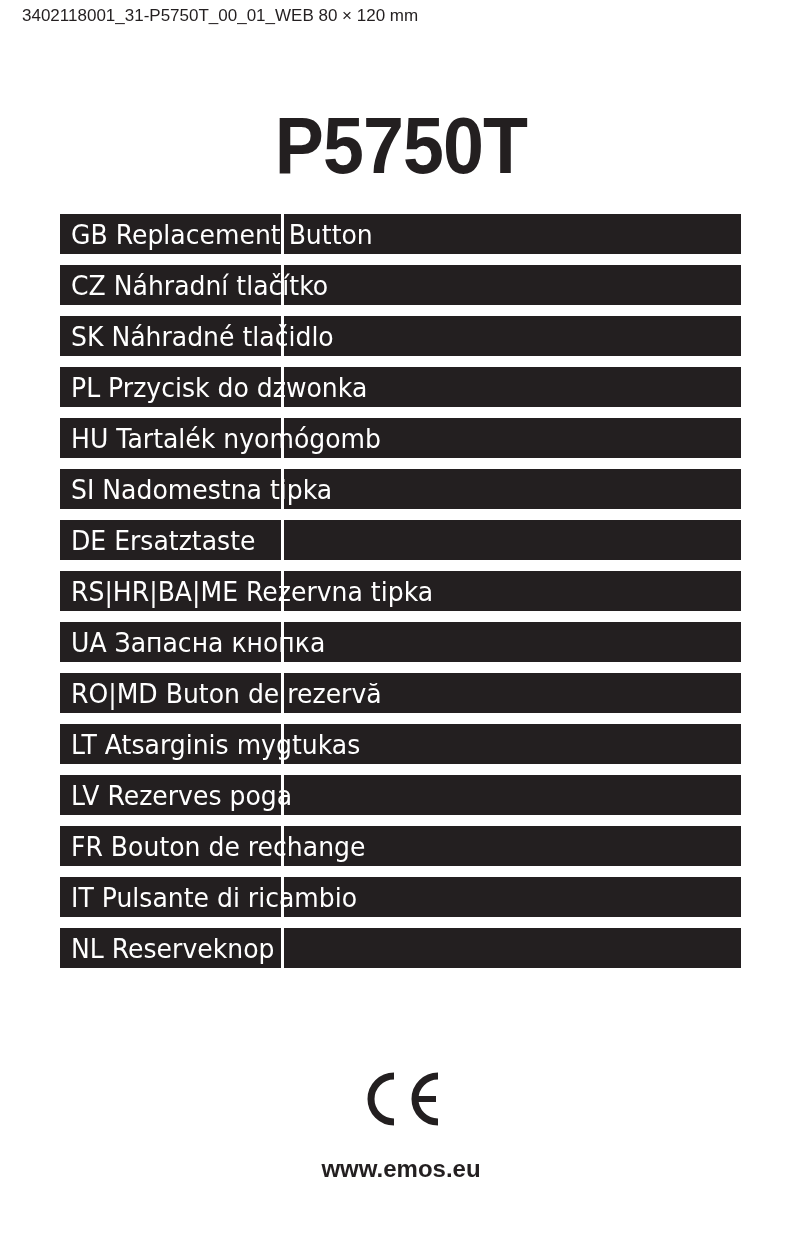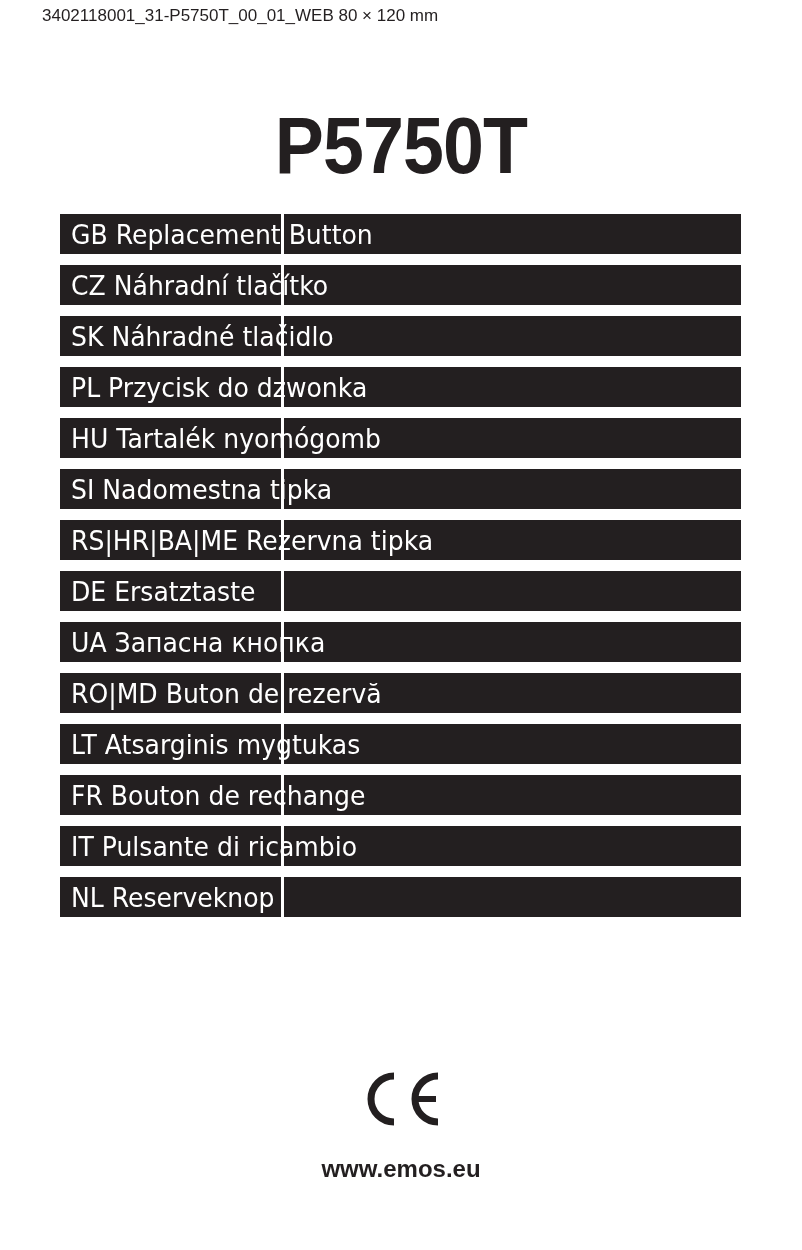--- a/index.html
+++ b/index.html
@@ -2,21 +2,21 @@
 <html><head>
 <meta charset="utf-8">
 <style>
   html, body { margin: 0; padding: 0; }
   body {
     width: 802px; height: 1250px; background: #ffffff; position: relative; overflow: hidden;
     font-family: "Liberation Sans", sans-serif; color: #231f20;
   }
   .file-label {
     position: absolute; left: 22px; top: 6px; font-size: 17px; color: #231f20;
-    font-family: "Liberation Sans", sans-serif; letter-spacing: 0px; margin-left: 20px;
+    font-family: "Liberation Sans", sans-serif; letter-spacing: 0px;
   }
   .title {
     position: absolute; left: 0; width: 802px; top: 100px; text-align: center;
     font-family: "Liberation Sans", sans-serif; font-weight: bold; font-size: 80px;
     color: #231f20; letter-spacing: -1px; transform: scaleX(0.92);
   }
   .rows {
     position: absolute; left: 60px; top: 214px; width: 681px;
   }
   .row {
@@ -56,33 +56,36 @@
   <div class="row">
       <span>PL Przycisk do dzwonka</span>
     </div>
   <div class="row">
       <span>HU Tartalék nyomógomb</span>
     </div>
   <div class="row">
       <span>SI Nadomestna tipka</span>
     </div>
   <div class="row">
-      <span>RS|HR|BA|ME Rezervna tipka</span>
+      <span>DE Ersatztaste</span>
     </div>
   <div class="row">
-      <span>DE Ersatztaste</span>
+      <span>RS|HR|BA|ME Rezervna tipka</span>
     </div>
   <div class="row">
       <span>UA Запасна кнопка</span>
     </div>
   <div class="row">
       <span>RO|MD Buton de rezervă</span>
     </div>
   <div class="row">
       <span>LT Atsarginis mygtukas</span>
+    </div>
+  <div class="row">
+      <span>LV Rezerves poga</span>
     </div>
   <div class="row">
       <span>FR Bouton de rechange</span>
     </div>
   <div class="row">
       <span>IT Pulsante di ricambio</span>
     </div>
   <div class="row">
       <span>NL Reserveknop</span>
     </div>

